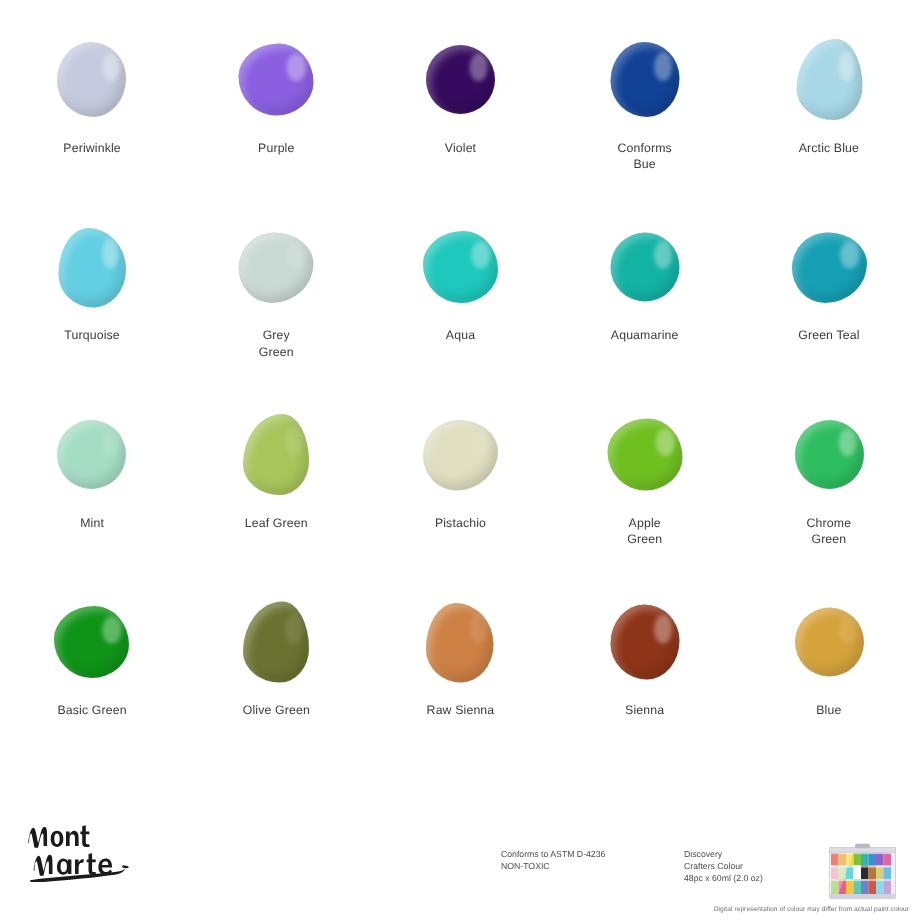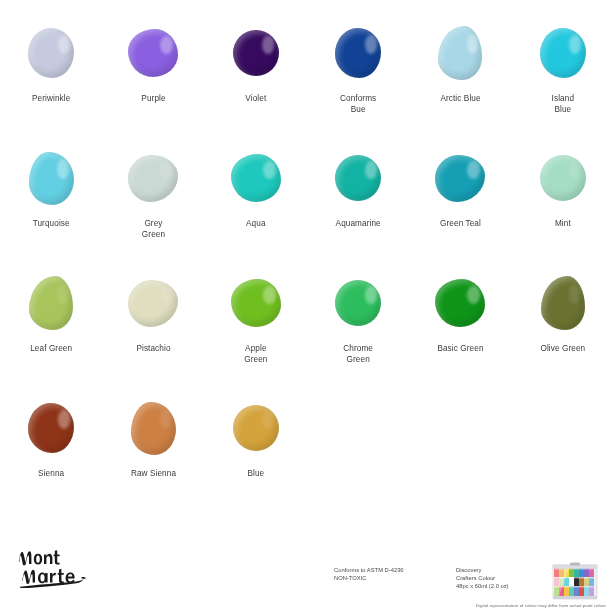--- a/index.html
+++ b/index.html
@@ -20,21 +20,21 @@
     background: #fff;
   }
 
   
   .swatch-grid {
     position: absolute;
     top: 24px;
     left: 0;
     width: 614px;
     display: grid;
-    grid-template-columns: repeat(6, 1fr);
+    grid-template-columns: repeat(5, 1fr);
     grid-auto-rows: 125px;
   }
 
   .swatch-cell {
     display: flex;
     flex-direction: column;
     align-items: center;
   }
 
   .blob-wrap {
@@ -176,27 +176,20 @@
 Bue</div>
       </div>
       <div class="swatch-cell">
         <div class="blob-wrap">
           <div class="blob shape-d" style="background: rgb(168, 215, 230);"></div>
         </div>
         <div class="swatch-label">Arctic Blue</div>
       </div>
       <div class="swatch-cell">
         <div class="blob-wrap">
-          <div class="blob shape-a" style="background: rgb(35, 200, 222);"></div>
-        </div>
-        <div class="swatch-label">Island
-Blue</div>
-      </div>
-      <div class="swatch-cell">
-        <div class="blob-wrap">
           <div class="blob shape-f" style="background: rgb(98, 207, 226);"></div>
         </div>
         <div class="swatch-label">Turquoise</div>
       </div>
       <div class="swatch-cell">
         <div class="blob-wrap">
           <div class="blob shape-e matte" style="background: rgb(203, 217, 213);"></div>
         </div>
         <div class="swatch-label">Grey
 Green</div>
@@ -258,29 +251,29 @@
         <div class="swatch-label">Basic Green</div>
       </div>
       <div class="swatch-cell">
         <div class="blob-wrap">
           <div class="blob shape-d matte" style="background: rgb(107, 114, 49);"></div>
         </div>
         <div class="swatch-label">Olive Green</div>
       </div>
       <div class="swatch-cell">
         <div class="blob-wrap">
+          <div class="blob shape-f matte" style="background: rgb(205, 128, 68);"></div>
+        </div>
+        <div class="swatch-label">Raw Sienna</div>
+      </div>
+      <div class="swatch-cell">
+        <div class="blob-wrap">
           <div class="blob shape-a" style="background: rgb(142, 52, 24);"></div>
         </div>
         <div class="swatch-label">Sienna</div>
-      </div>
-      <div class="swatch-cell">
-        <div class="blob-wrap">
-          <div class="blob shape-f matte" style="background: rgb(205, 128, 68);"></div>
-        </div>
-        <div class="swatch-label">Raw Sienna</div>
       </div>
       <div class="swatch-cell">
         <div class="blob-wrap">
           <div class="blob shape-c matte" style="background: rgb(213, 163, 60);"></div>
         </div>
         <div class="swatch-label">Blue</div>
       </div>
     </div>
 
   <div class="footer">

